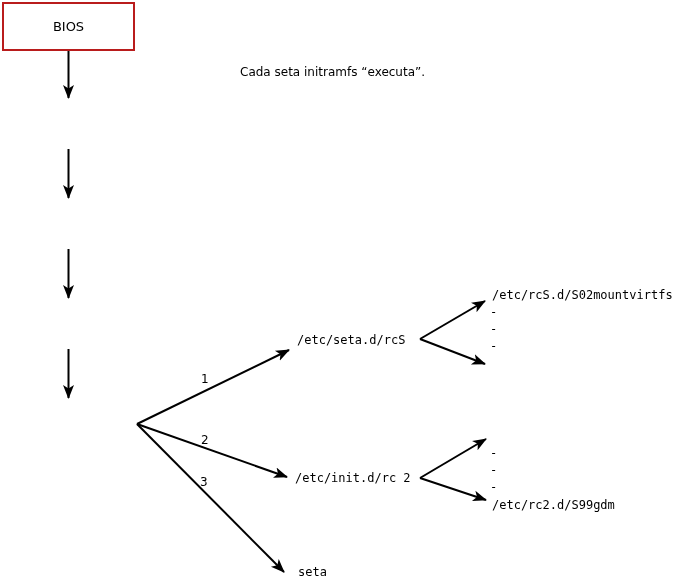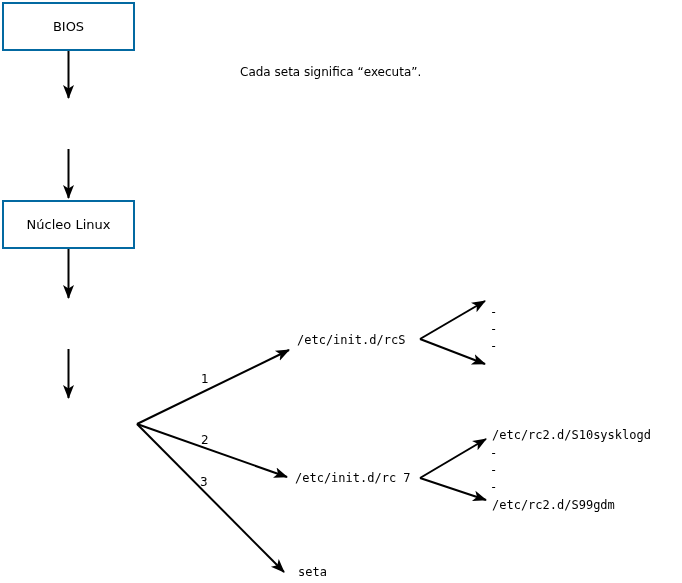--- a/index.html
+++ b/index.html
@@ -12,21 +12,21 @@
     overflow: hidden;
   }
   .stage { position: absolute; left: 0; top: 0; width: 682px; height: 583px; }
   svg.wires { position: absolute; left: 0; top: 0; display: block; }
   svg.wires line { stroke: #000000; stroke-width: 2; }
 
   .node {
     position: absolute;
     left: 2px; width: 133px; height: 49px;
     box-sizing: border-box;
-    border: 2px solid #0369a1;
+    border: 2px solid #b91c1c;
     background: #ffffff;
     display: flex; align-items: center; justify-content: center;
     font-size: 13px;
     white-space: nowrap;
   }
   .t { position: absolute; white-space: pre; line-height: 14px; }
   .sans12 { font-size: 12px; }
   .mono { font-family: "DejaVu Sans Mono", "Liberation Mono", monospace; font-size: 12px; }
 </style>
 </head>
@@ -53,37 +53,34 @@
     <line x1="420" y1="339" x2="485" y2="301" marker-end="url(#ah)"></line>
     <line x1="420" y1="339" x2="485" y2="364" marker-end="url(#ah)"></line>
 
     <line x1="420" y1="478" x2="486" y2="439" marker-end="url(#ah)"></line>
     <line x1="420" y1="478" x2="486" y2="500" marker-end="url(#ah)"></line>
   </svg>
 
   <div class="node" style="top:2px">
       <span>BIOS</span>
     </div>
-  <div class="node" style="top:200px">
-      <span>Núcleo Linux</span>
-    </div>
 
-  <div class="t sans12" style="left:240px; top:65px">Cada seta significa “executa”.</div>
+  <div class="t sans12" style="left:240px; top:65px">Cada seta initramfs “executa”.</div>
 
   <div class="t sans12" style="left:201px; top:372px">1</div>
   <div class="t sans12" style="left:201px; top:433px">2</div>
   <div class="t sans12" style="left:200px; top:475px">3</div>
 
-  <div class="t mono" style="left:297px; top:333px">/etc/init.d/rcS</div>
-  <div class="t mono" style="left:295px; top:471px">/etc/init.d/rc 7</div>
+  <div class="t mono" style="left:297px; top:333px">/etc/seta.d/rcS</div>
+  <div class="t mono" style="left:295px; top:471px">/etc/init.d/rc 2</div>
   <div class="t mono" style="left:298px; top:565px">seta</div>
 
+  <div class="t mono" style="left:492px; top:288px">/etc/rcS.d/S02mountvirtfs</div>
   <div class="t mono" style="left:490px; top:305px">-</div>
   <div class="t mono" style="left:490px; top:322px">-</div>
   <div class="t mono" style="left:490px; top:339px">-</div>
 
-  <div class="t mono" style="left:492px; top:428px">/etc/rc2.d/S10sysklogd</div>
   <div class="t mono" style="left:490px; top:446px">-</div>
   <div class="t mono" style="left:490px; top:463px">-</div>
   <div class="t mono" style="left:490px; top:480px">-</div>
   <div class="t mono" style="left:492px; top:498px">/etc/rc2.d/S99gdm</div>
 
 </div>
 
 </body></html>

